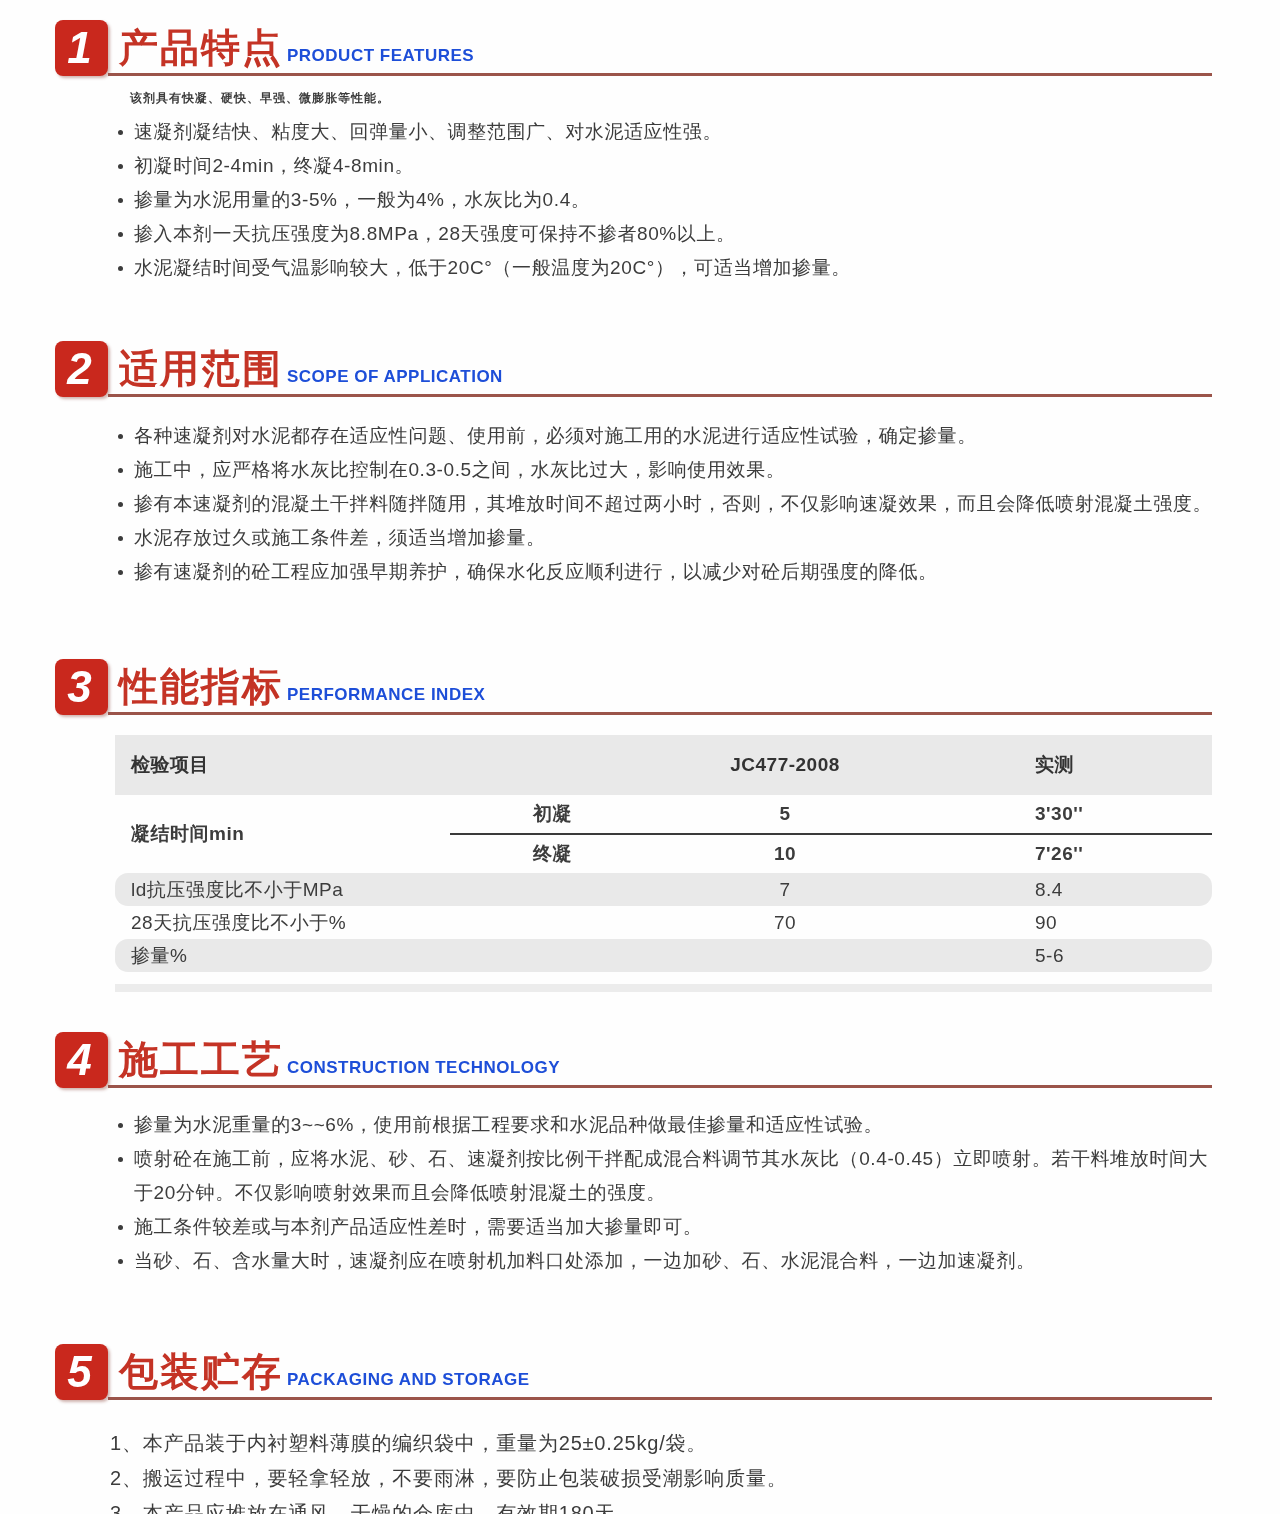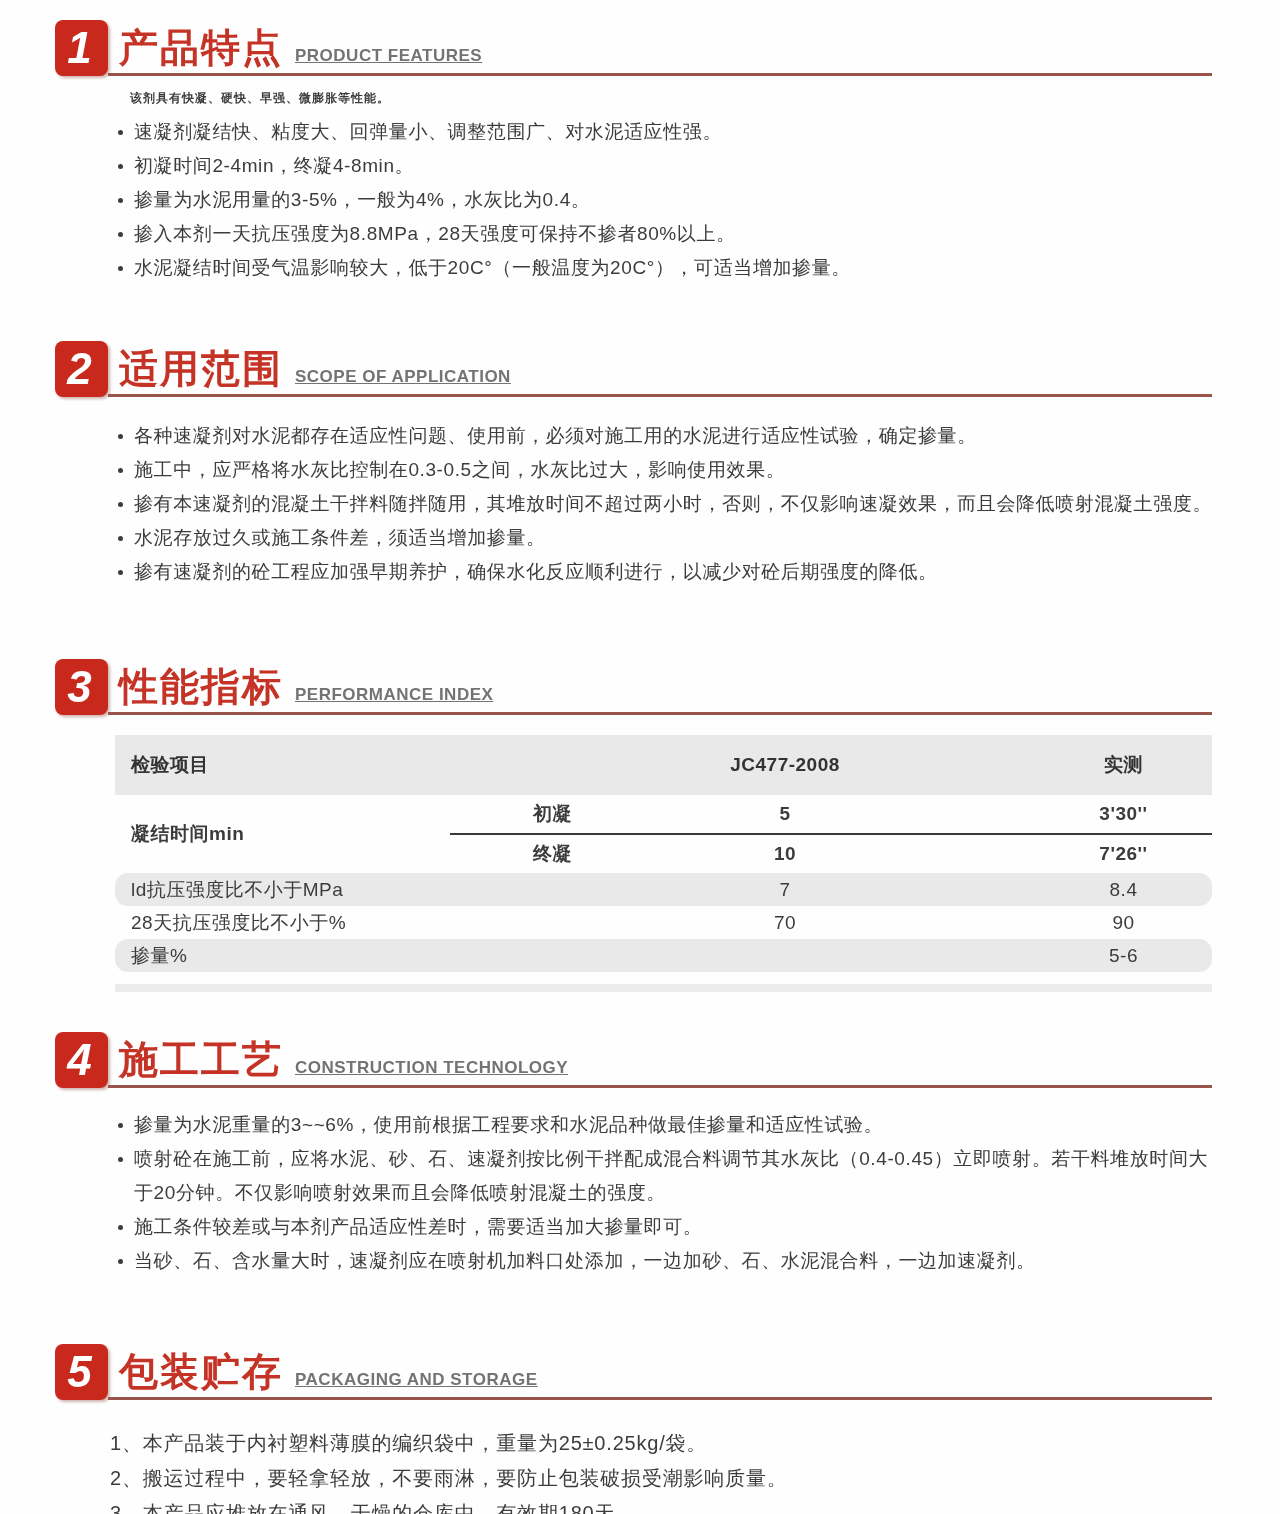--- a/index.html
+++ b/index.html
@@ -19,38 +19,38 @@
     box-shadow:2px 2px 3px rgba(120,40,30,0.35);
     display:flex; align-items:center; justify-content:center;
   }
   .badge-num {
     color:#ffffff; font-size:44px; font-weight:bold; font-style:italic;
     transform:translateX(-2px);
   }
   .sec-rule { position:absolute; left:53px; right:0; bottom:0; height:3px; background:#9b544a; }
   .titles { position:absolute; left:64px; bottom:1px; display:flex; align-items:baseline; white-space:nowrap; }
   .title-zh { font-size:39px; font-weight:bold; color:#c43325; letter-spacing:2px; }
-  .title-en { font-size:17px; font-weight:bold; color:#737373; margin-left:12px; letter-spacing:0.5px;text-decoration:underline; }
+  .title-en { font-size:17px; font-weight:bold; color:#1d4ed8; margin-left:4px; letter-spacing:0.5px; }
 
   
   .intro { margin:14px 0 8px 75px; font-size:12px; font-weight:bold; letter-spacing:1px; }
   ul.bullets { list-style:none; margin-left:63px; }
   ul.bullets li { display:flex; line-height:34px; font-size:19px; letter-spacing:0.6px; }
   .dot { flex:0 0 5px; width:5px; height:5px; border-radius:50%; background:#3c3c3c; margin:15px 11px 0 0; }
   .btext { flex:1; }
 
   
   .ptable { margin:20px 0 0 60px; width:1097px; font-size:19px; letter-spacing:0.5px; }
   .t-head { display:grid; grid-template-columns:335px 205px 260px 297px; background:#e9e9e9; height:60px; align-items:center; font-weight:bold; color:#333; }
   .t-row  { display:grid; grid-template-columns:335px 205px 260px 297px; height:33px; align-items:center; }
   .t-row.stripe { background:#e9e9e9;border-radius:13px; }
   .c-label { padding-left:16px; }
   .c-sub { text-align:center; }
   .c-std { text-align:center; }
-  .c-meas { padding-left:120px;text-align:center; }
+  .c-meas { padding-left:120px; }
   .t-merged { display:flex; height:78px;font-weight:bold; }
   .t-merged .c-label { flex:0 0 335px; display:flex; align-items:center; padding-left:16px; }
   .t-sub { flex:1; display:flex; flex-direction:column; }
   .t-subrow { display:grid; grid-template-columns:205px 260px 297px; flex:1; align-items:center; }
   .t-divider { height:2px; background:#3a3a3a; }
   .t-bottom-strip { height:8px; background:#ececec; margin-top:12px; }
 
   
   ol.numbered { list-style:none; margin-left:55px; }
   ol.numbered li { line-height:35px; font-size:20px; letter-spacing:0.8px; }

